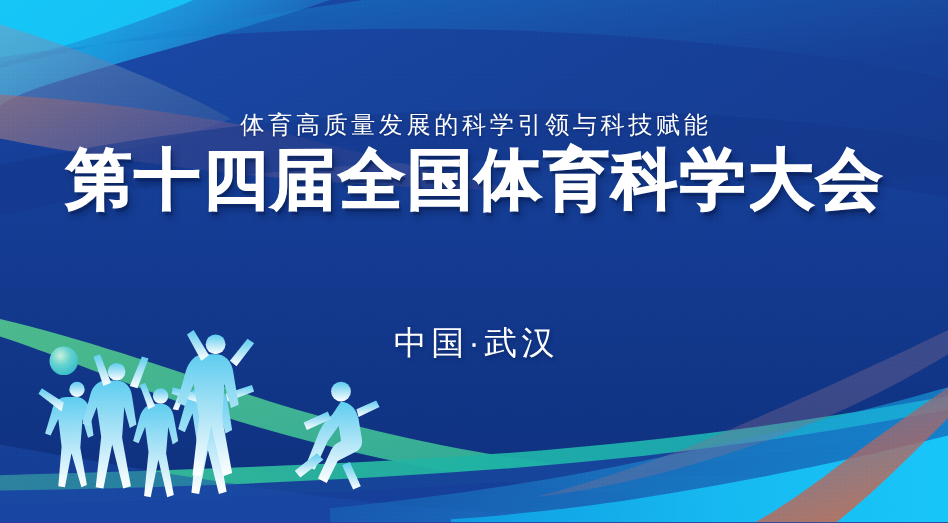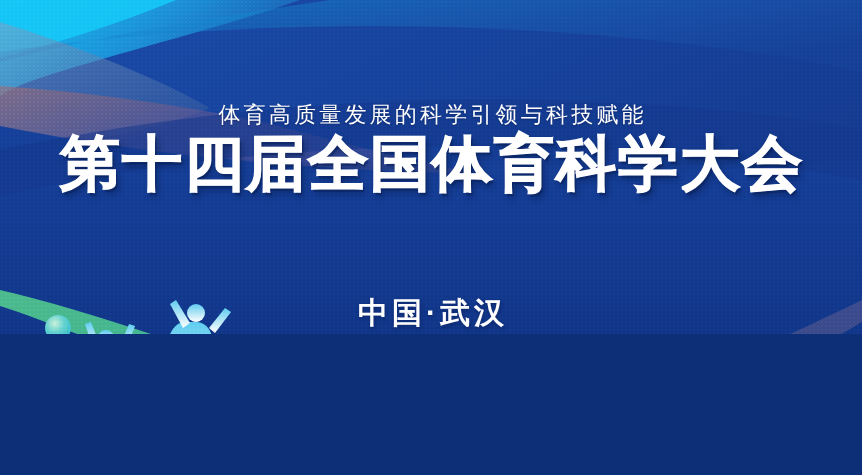--- a/index.html
+++ b/index.html
@@ -2,21 +2,21 @@
 <html lang="zh"><head>
 <meta charset="utf-8">
 <title>Conference Poster Banner</title>
 <style>
   html,body{margin:0;padding:0;background:#0d2f78;}
   *{box-sizing:border-box;}
 
   #poster{
     position:relative;
     width:862px;
-    height:334px;
+    height:475px;
     overflow:hidden;
     font-family:"Liberation Sans","DejaVu Sans",sans-serif;
     background:#6d28d9;
   }
 
   
   .layer{position:absolute;inset:0;pointer-events:none;}
   .layer svg{display:block;width:862px;height:475px;}
 
   
@@ -55,21 +55,21 @@
     text-shadow:
        2px 3px 0 rgba(9,32,90,.55),
        3px 5px 7px rgba(5,20,64,.45);
     -webkit-text-stroke:1.2px #ffffff;
   }
 
   .place{
     margin-top:62px;
     font-size:30px;
     line-height:1;
-    font-weight:700;
+    font-weight:400;
     color:#ffffff;
     letter-spacing:4px;
     text-indent:4px;
     white-space:nowrap;
     text-shadow:1px 2px 4px rgba(6,22,70,.5);
   }
 
   
   .dots{
     position:absolute;inset:0;z-index:30;pointer-events:none;

